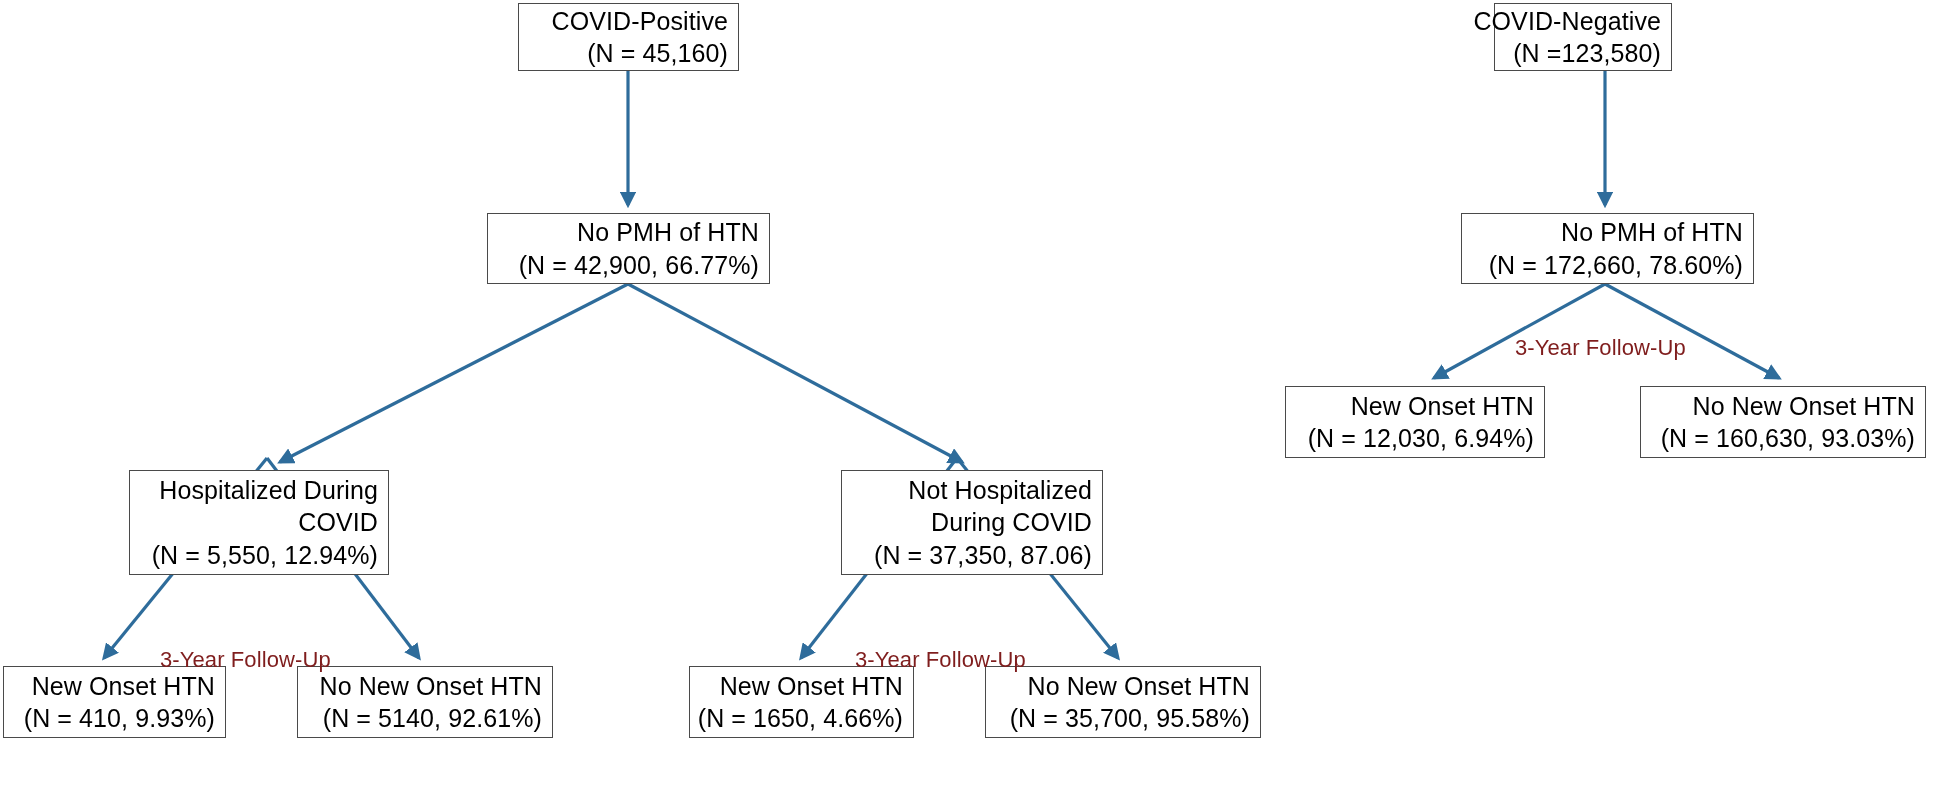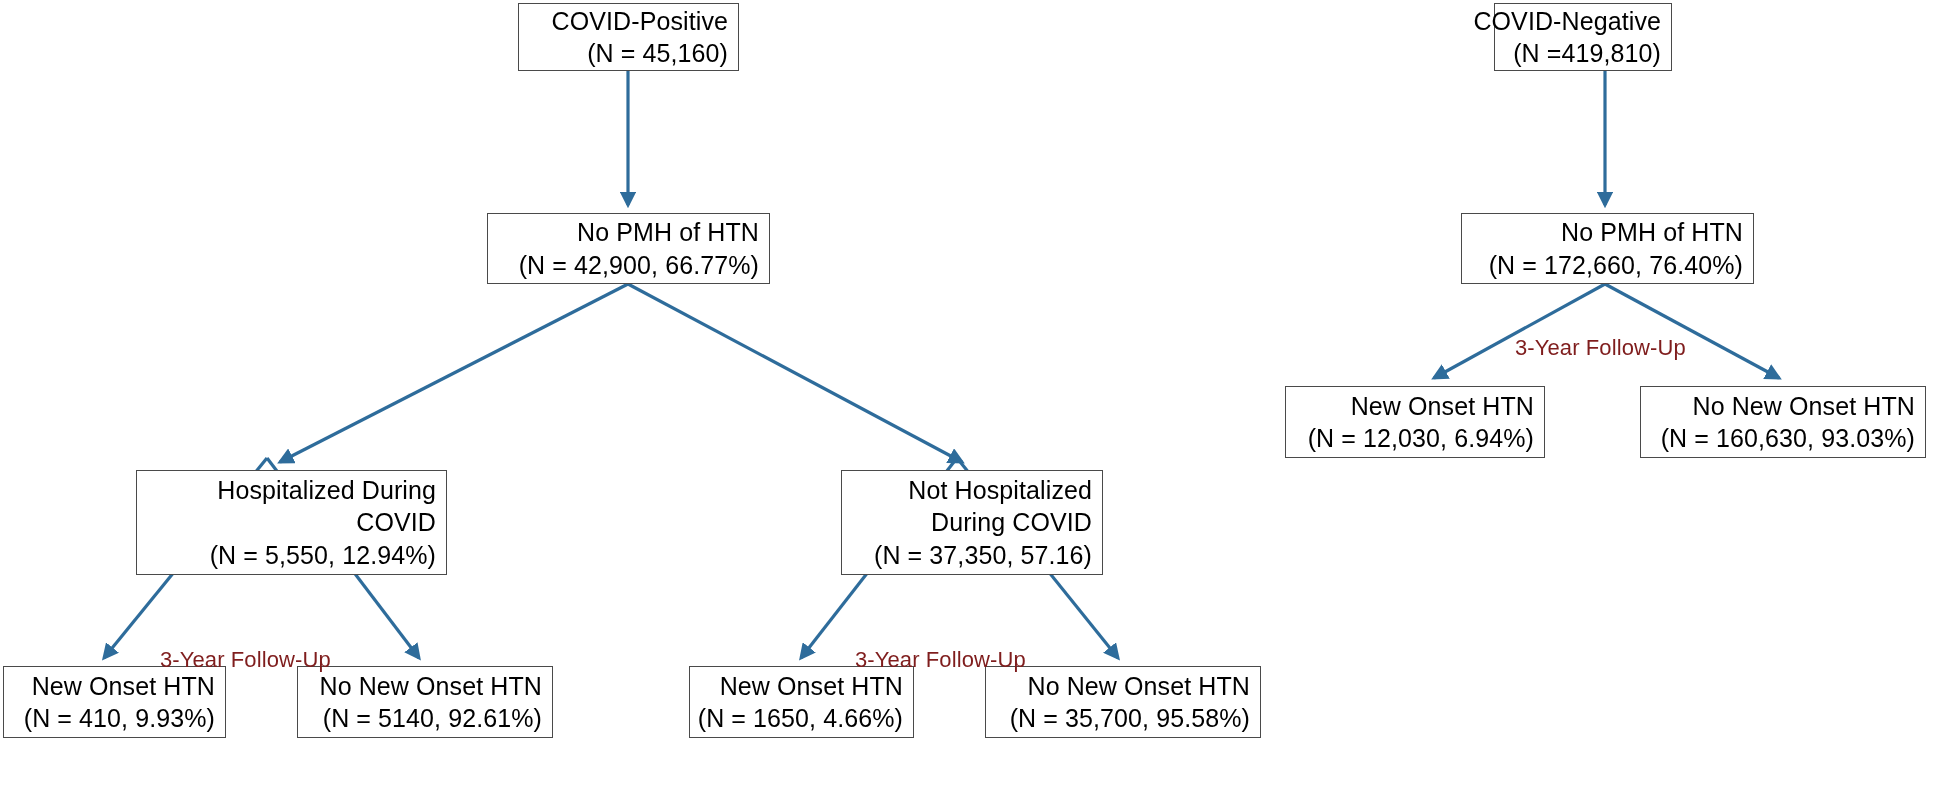--- a/index.html
+++ b/index.html
@@ -92,30 +92,30 @@
   <div class="node" style="left:518px; top:3px; width:221px; height:68px;">
     <span class="line">COVID-Positive</span>
     <span class="line">(N = 45,160)</span>
   </div>
 
   <div class="node" style="left:487px; top:213px; width:283px; height:71px;">
     <span class="line">No PMH of HTN</span>
     <span class="line">(N = 42,900, 66.77%)</span>
   </div>
 
-  <div class="node" style="left:136px; top:470px; width:311px; height:105px;">
+  <div class="node" style="left:129px; top:470px; width:260px; height:105px;">
     <span class="line">Hospitalized During</span>
     <span class="line">COVID</span>
     <span class="line">(N = 5,550, 12.94%)</span>
   </div>
 
   <div class="node" style="left:841px; top:470px; width:262px; height:105px;">
     <span class="line">Not Hospitalized</span>
     <span class="line">During COVID</span>
-    <span class="line">(N = 37,350, 57.16)</span>
+    <span class="line">(N = 37,350, 87.06)</span>
   </div>
 
   <div class="node" style="left:3px; top:666px; width:223px; height:72px;">
     <span class="line">New Onset HTN</span>
     <span class="line">(N = 410, 9.93%)</span>
   </div>
 
   <div class="node" style="left:297px; top:666px; width:256px; height:72px;">
     <span class="line">No New Onset HTN</span>
     <span class="line">(N = 5140, 92.61%)</span>
@@ -126,26 +126,26 @@
     <span class="line">(N = 1650, 4.66%)</span>
   </div>
 
   <div class="node" style="left:985px; top:666px; width:276px; height:72px;">
     <span class="line">No New Onset HTN</span>
     <span class="line">(N = 35,700, 95.58%)</span>
   </div>
 
   <div class="node" style="left:1494px; top:3px; width:178px; height:68px;">
     <span class="line">COVID-Negative</span>
-    <span class="line">(N =419,810)</span>
+    <span class="line">(N =123,580)</span>
   </div>
 
   <div class="node" style="left:1461px; top:213px; width:293px; height:71px;">
     <span class="line">No PMH of HTN</span>
-    <span class="line">(N = 172,660, 76.40%)</span>
+    <span class="line">(N = 172,660, 78.60%)</span>
   </div>
 
   <div class="node" style="left:1285px; top:386px; width:260px; height:72px;">
     <span class="line">New Onset HTN</span>
     <span class="line">(N = 12,030, 6.94%)</span>
   </div>
 
   <div class="node" style="left:1640px; top:386px; width:286px; height:72px;">
     <span class="line">No New Onset HTN</span>
     <span class="line">(N = 160,630, 93.03%)</span>

